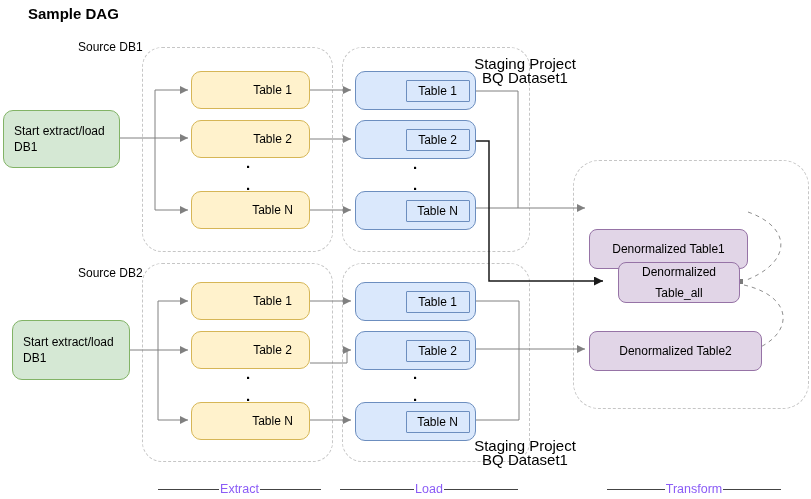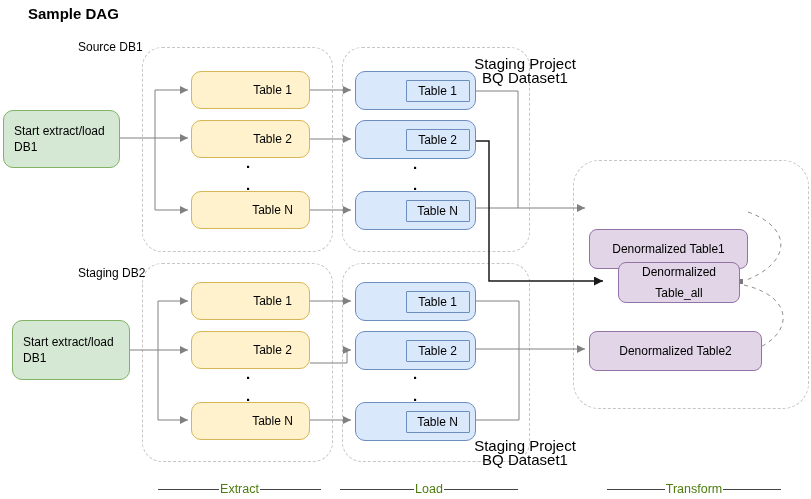--- a/index.html
+++ b/index.html
@@ -24,21 +24,21 @@
   .blue{background:#dae8fc;border:1px solid #6c8ebf;border-radius:10px;}
   .inner-rect{
     border:1px solid #6c8ebf;background:#dae8fc;width:62px;height:20px;
     display:flex;align-items:center;justify-content:center;font-size:12px;border-radius:1px;
   }
   .purple{background:#e1d5e7;border:1px solid #9673a6;border-radius:8px;padding:0 6px;}
   .wrap-narrow{width:96px;line-height:21px;}
   .dot{position:absolute;font-size:15px;font-weight:900;line-height:4px;color:#000;}
   svg.connectors{position:absolute;left:0;top:0;width:811px;height:499px;}
   .stage-row{
-    position:absolute;display:flex;align-items:center;height:14px;font-size:12.5px;color:#4d7c0f;
+    position:absolute;display:flex;align-items:center;height:14px;font-size:12.5px;color:#8b5cf6;
   }
   .stage-line{flex:1;border-top:1.2px solid #444;height:0;}
   .stage-row span{padding:0 1px;white-space:nowrap;}
 </style>
 </head>
 <body>
 
 <div class="canvas">
 
   <div class="dashed-box" style="left:142px;top:47px;width:189px;height:203px;"></div>
@@ -85,21 +85,21 @@
       <path d="M748,212 C793,228 792,263 744,281" stroke="#8f8f8f" stroke-dasharray="4,4"></path>
       <path d="M744,285 C796,297 794,336 751,351" stroke="#8f8f8f" stroke-dasharray="4,4"></path>
       <rect x="738" y="279" width="5" height="5" fill="#7a7a7a" stroke="none"></rect>
     </g>
 
     <path d="M476,141 H489 V281 H603" stroke="#1a1a1a" stroke-width="1.5" fill="none" marker-end="url(#arrdark)"></path>
   </svg>
 
   <div class="title">Sample DAG</div>
   <div class="lbl" style="left:56px;top:40px;">Source DB1</div>
-  <div class="lbl" style="left:56px;top:266px;">Staging DB2</div>
+  <div class="lbl" style="left:56px;top:266px;">Source DB2</div>
 
   <div class="node green" style="left:3px;top:110px;width:117px;height:58px;">Start extract/load DB1</div>
   <div class="node green" style="left:12px;top:320px;width:118px;height:60px;">Start extract/load DB1</div>
 
   <div class="node yellow" style="left:191px;top:71px;width:119px;height:38px;">Table 1</div>
   <div class="node yellow" style="left:191px;top:120px;width:119px;height:38px;">Table 2</div>
   <div class="node yellow" style="left:191px;top:191px;width:119px;height:38px;">Table N</div>
   <div class="dot" style="left:246px;top:161px;">.</div>
   <div class="dot" style="left:246px;top:183px;">.</div>
 

